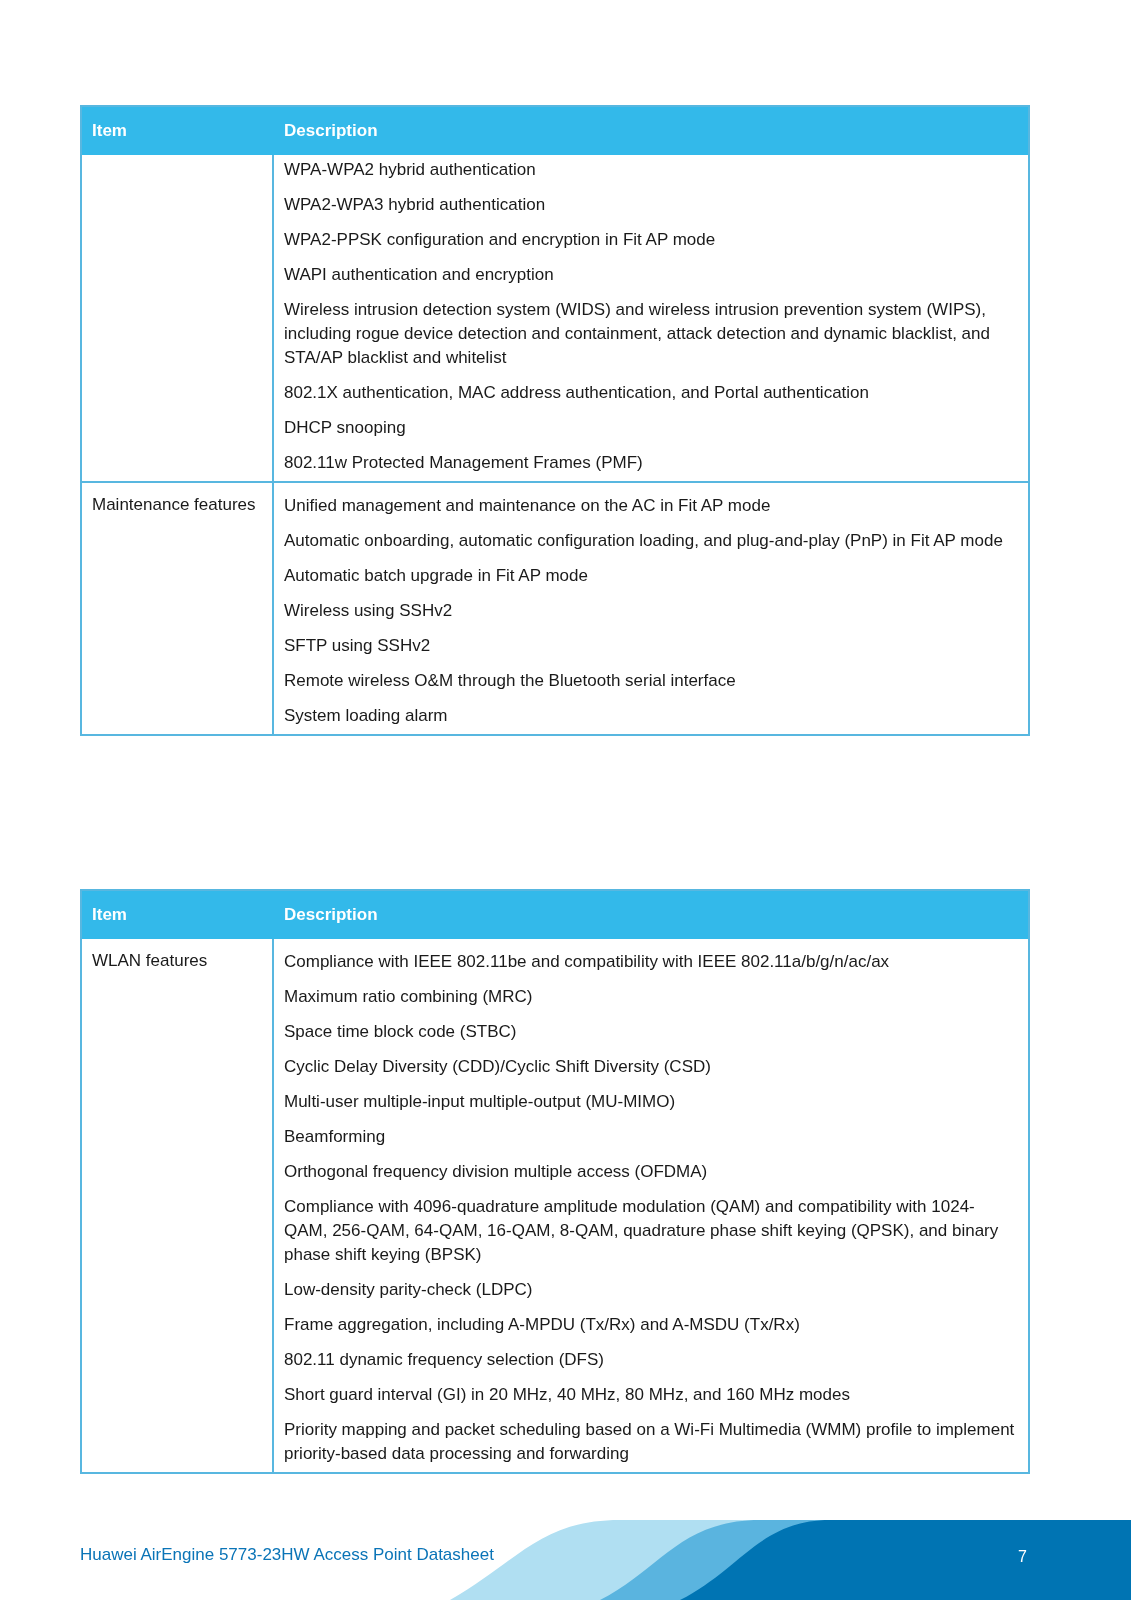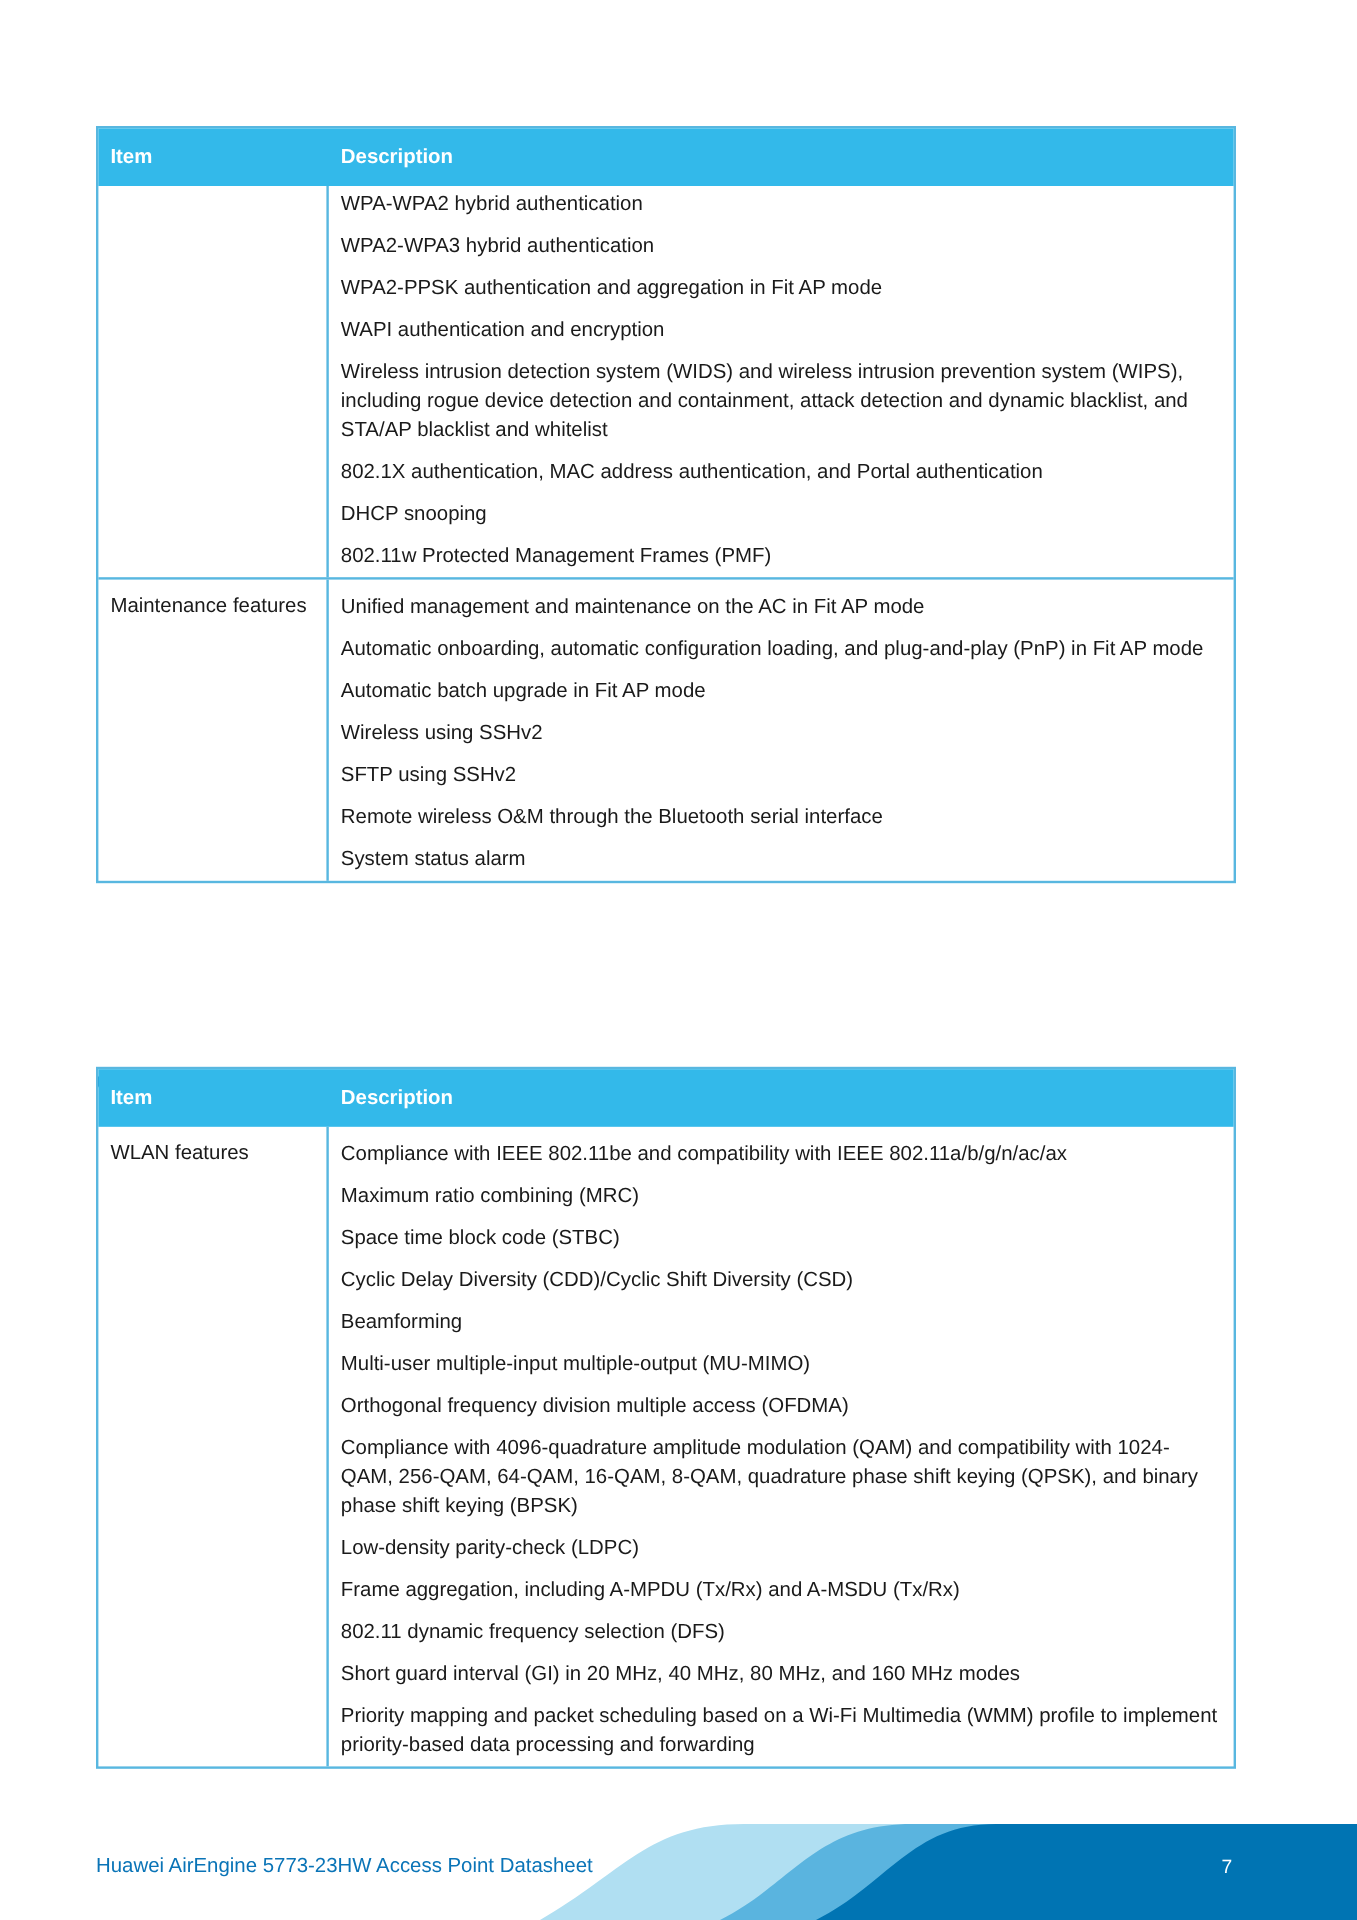--- a/index.html
+++ b/index.html
@@ -45,58 +45,58 @@
 <div class="tbl" style="top:105px;">
   <div class="tbl-head">
     <div class="c1">Item</div>
     <div class="c2">Description</div>
   </div>
   <div class="row first">
     <div class="c1"></div>
     <div class="c2">
       <div class="line">WPA-WPA2 hybrid authentication</div>
       <div class="line">WPA2-WPA3 hybrid authentication</div>
-      <div class="line">WPA2-PPSK authentication and aggregation in Fit AP mode</div>
+      <div class="line">WPA2-PPSK configuration and encryption in Fit AP mode</div>
       <div class="line">WAPI authentication and encryption</div>
       <div class="line">Wireless intrusion detection system (WIDS) and wireless intrusion prevention system (WIPS), including rogue device detection and containment, attack detection and dynamic blacklist, and STA/AP blacklist and whitelist</div>
       <div class="line">802.1X authentication, MAC address authentication, and Portal authentication</div>
       <div class="line">DHCP snooping</div>
       <div class="line">802.11w Protected Management Frames (PMF)</div>
     </div>
   </div>
   <div class="row">
     <div class="c1">Maintenance features</div>
     <div class="c2">
       <div class="line">Unified management and maintenance on the AC in Fit AP mode</div>
       <div class="line">Automatic onboarding, automatic configuration loading, and plug-and-play (PnP) in Fit AP mode</div>
       <div class="line">Automatic batch upgrade in Fit AP mode</div>
       <div class="line">Wireless using SSHv2</div>
       <div class="line">SFTP using SSHv2</div>
       <div class="line">Remote wireless O&amp;M through the Bluetooth serial interface</div>
-      <div class="line">System status alarm</div>
+      <div class="line">System loading alarm</div>
     </div>
   </div>
 </div>
 
 <div class="section-title">Cloud-based Management Mode</div>
 
 <div class="tbl" style="top:889px;">
   <div class="tbl-head">
     <div class="c1">Item</div>
     <div class="c2">Description</div>
   </div>
   <div class="row first">
     <div class="c1">WLAN features</div>
     <div class="c2">
       <div class="line" style="margin-top:11px">Compliance with IEEE 802.11be and compatibility with IEEE 802.11a/b/g/n/ac/ax</div>
       <div class="line">Maximum ratio combining (MRC)</div>
       <div class="line">Space time block code (STBC)</div>
       <div class="line">Cyclic Delay Diversity (CDD)/Cyclic Shift Diversity (CSD)</div>
+      <div class="line">Multi-user multiple-input multiple-output (MU-MIMO)</div>
       <div class="line">Beamforming</div>
-      <div class="line">Multi-user multiple-input multiple-output (MU-MIMO)</div>
       <div class="line">Orthogonal frequency division multiple access (OFDMA)</div>
       <div class="line">Compliance with 4096-quadrature amplitude modulation (QAM) and compatibility with 1024-QAM, 256-QAM, 64-QAM, 16-QAM, 8-QAM, quadrature phase shift keying (QPSK), and binary phase shift keying (BPSK)</div>
       <div class="line">Low-density parity-check (LDPC)</div>
       <div class="line">Frame aggregation, including A-MPDU (Tx/Rx) and A-MSDU (Tx/Rx)</div>
       <div class="line">802.11 dynamic frequency selection (DFS)</div>
       <div class="line">Short guard interval (GI) in 20 MHz, 40 MHz, 80 MHz, and 160 MHz modes</div>
       <div class="line">Priority mapping and packet scheduling based on a Wi-Fi Multimedia (WMM) profile to implement priority-based data processing and forwarding</div>
     </div>
   </div>
 </div>

